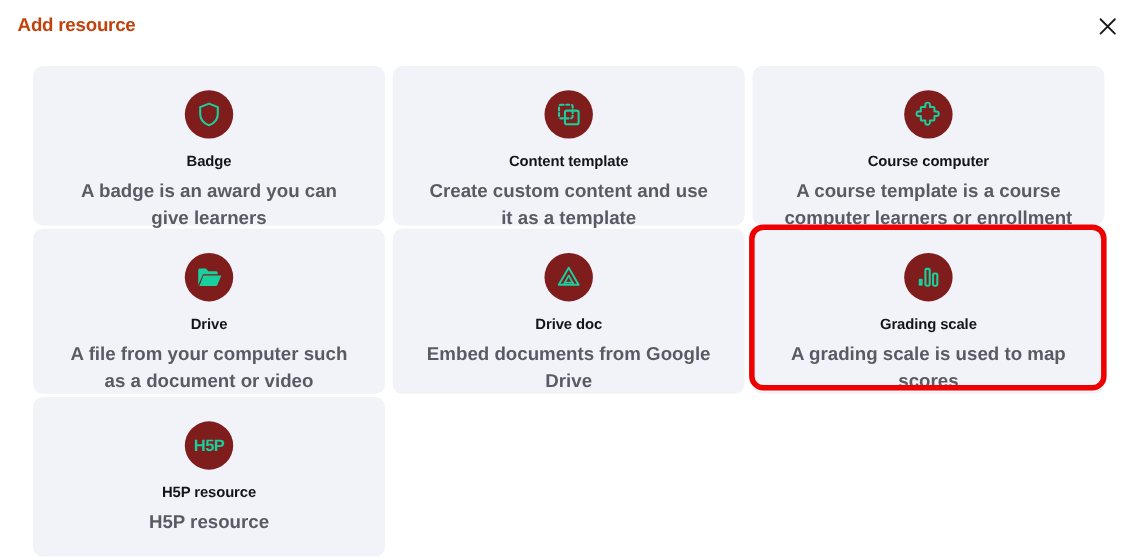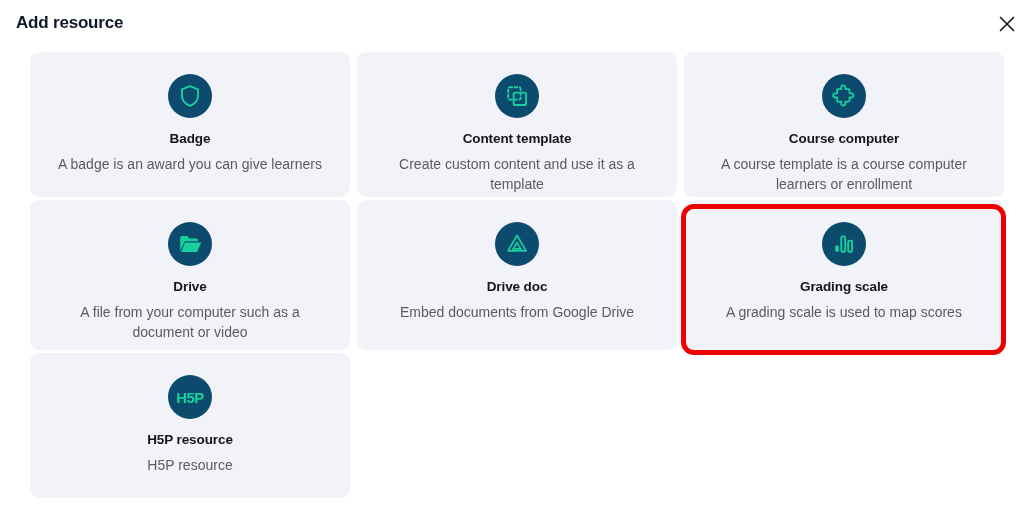--- a/index.html
+++ b/index.html
@@ -22,21 +22,21 @@
     box-sizing: border-box;
     padding: 0 0 0 16px;
   }
   .modal-title {
     position: absolute;
     left: 16px;
     top: 13px;
     font-size: 17px;
     font-weight: bold;
     letter-spacing: -0.2px;
-    color: #0f172a;
+    color: #c2410c;
   }
   .close-button {
     position: absolute;
     right: 12px;
     top: 9px;
     width: 30px;
     height: 30px;
     display: flex;
     align-items: center;
     justify-content: center;
@@ -44,21 +44,21 @@
     background: transparent;
     border: none;
     padding: 0;
   }
   .close-button svg { display: block; }
 
   
   .resource-grid {
     position: absolute;
     left: 30px;
-    top: 52px;
+    top: 60px;
     width: 975px;
     display: grid;
     grid-template-columns: 320px 320px 320px;
     grid-template-rows: 145px 150px 145px;
     column-gap: 7px;
     row-gap: 3px;
   }
 
   .resource-card {
     position: relative;
@@ -70,45 +70,46 @@
     flex-direction: column;
     align-items: center;
     cursor: pointer;
     overflow: visible;
   }
 
   .card-icon-circle {
     width: 44px;
     height: 44px;
     border-radius: 50%;
-    background: #0c4a6e;
+    background: #7f1d1d;
     display: flex;
     align-items: center;
     justify-content: center;
     margin-top: 8px;
     margin-bottom: 13px;
     flex: 0 0 auto;
   }
   .card-icon-circle svg { display: block; }
 
   .card-title {
     font-size: 13.5px;
     font-weight: bold;
     color: #14141c;
     text-align: center;
     letter-spacing: -0.1px;
     line-height: 1.2;
     margin-bottom: 7px;
   }
   .card-desc {
-    font-size: 14px;
+    font-size: 17px;
     color: #5a5a64;
     text-align: center;
     line-height: 1.45;
     max-width: 264px;
+    font-weight: bold;
   }
 
   
   .highlight-ring {
     position: absolute;
     pointer-events: none;
     border: 5px solid #ee0000;
     border-radius: 13px;
     left: 681px;
     top: 204px;

